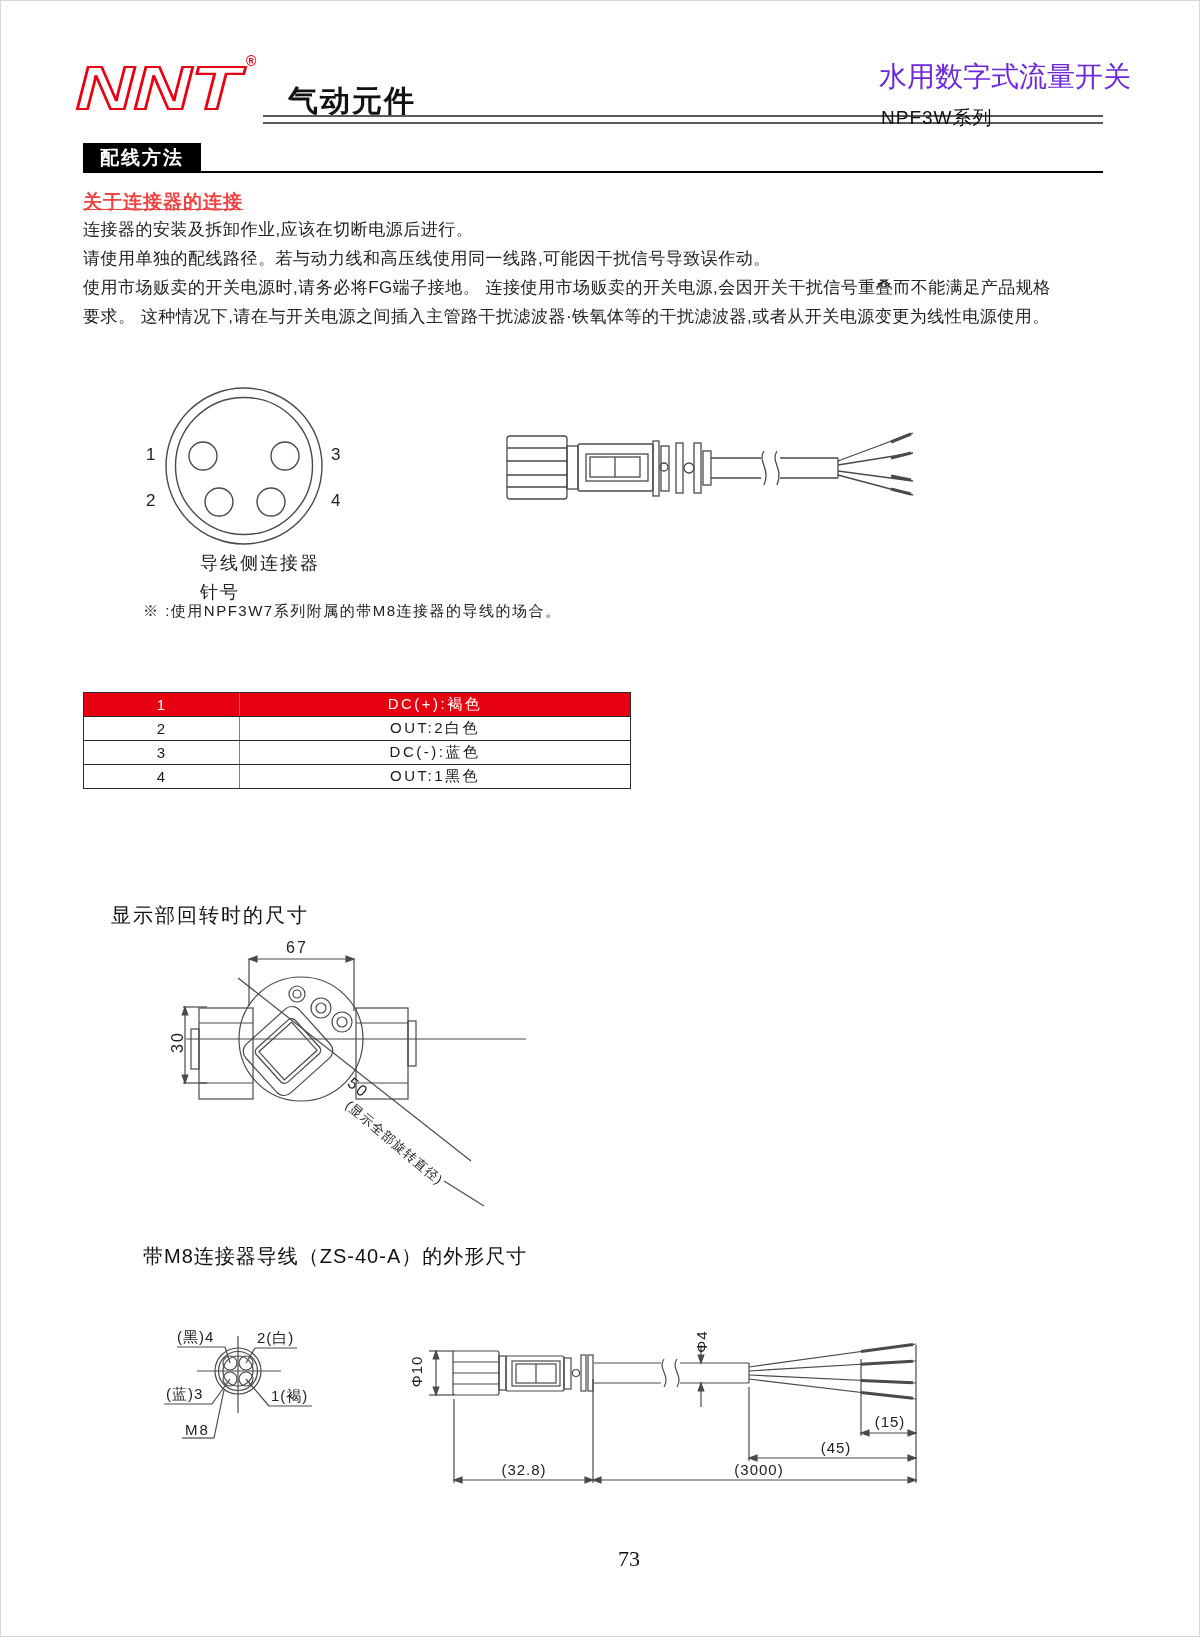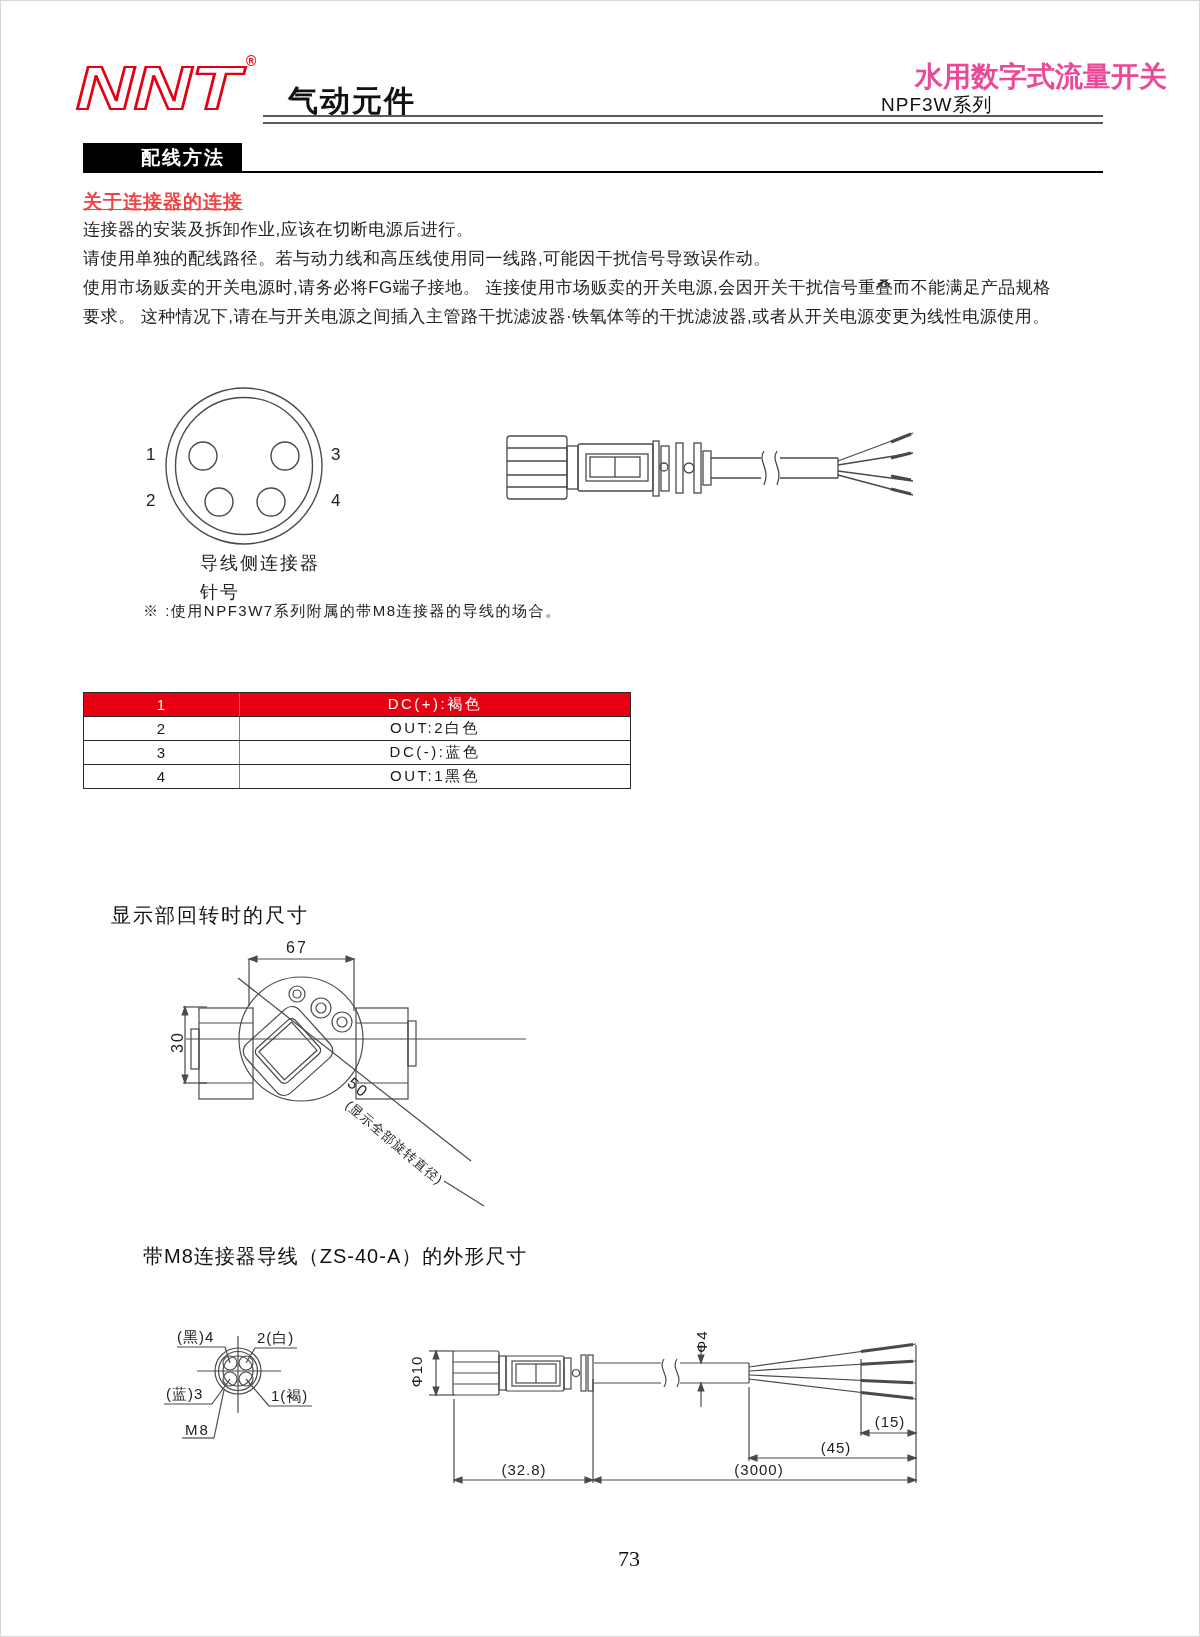--- a/index.html
+++ b/index.html
@@ -2,22 +2,22 @@
 <html><head>
 <meta charset="utf-8">
 <style>
   html,body{margin:0;padding:0;background:#ffffff;}
   .page{position:relative;width:1200px;height:1637px;background:#fff;
         font-family:"Liberation Sans",sans-serif;color:#1a1a1a;
         border:1px solid #d8d8d8;box-sizing:border-box;overflow:hidden;}
   .abs{position:absolute;white-space:nowrap;}
   svg{overflow:visible;display:block;}
   .tagline{font-size:30px;font-weight:bold;letter-spacing:2px;color:#111;margin-left:24px;}
-  .doubletitle{font-size:28px;font-weight:bold;color:#ec4899;margin-left:36px;}
-  .series{font-size:19px;color:#111;letter-spacing:1px;margin-top:1px;}
+  .doubletitle{font-size:28px;font-weight:normal;color:#6d28d9;}
+  .series{font-size:19px;color:#111;letter-spacing:1px;margin-top:14px;}
   .dbl-rule{height:5px;border-top:2px solid #5a5a5a;border-bottom:2px solid #5a5a5a;}
   .tab{background:#000;color:#fff;font-size:19px;font-weight:bold;letter-spacing:2px;
        display:flex;align-items:center;justify-content:center;}
   .h-rule{border-top:2px solid #000;}
   .h1{font-size:19px;font-weight:bold;letter-spacing:1px;color:#ef4444;text-decoration:underline;}
   .h2{font-size:20px;font-weight:normal;letter-spacing:2px;color:#111;}
   .body-text{font-size:17px;color:#222;letter-spacing:0.5px;}
   .pinlabel{font-size:17px;color:#222;}
   .cap{font-size:18px;letter-spacing:2px;color:#222;margin-left:13px;}
   .note{font-size:15px;letter-spacing:1.5px;color:#222;}
@@ -42,21 +42,21 @@
   <svg class="abs" style="left:73px;top:50px;" width="190" height="74" viewBox="0 0 190 74">
     <text x="2" y="58" textLength="164" lengthAdjust="spacingAndGlyphs" style="font-family:'Liberation Sans',sans-serif;font-style:italic;font-weight:900;font-size:62px;" fill="#ffffff" stroke="#e60012" stroke-width="2.2">NNT</text>
   </svg>
   <span class="abs" style="left:245px;top:52px;font-size:14px;color:#e60012;font-weight:bold;">®</span>
   <div class="abs tagline" style="left:263px;top:80px;">气动元件</div>
   <div class="abs dbl-rule" style="left:262px;top:114px;width:840px;"></div>
   <div class="abs doubletitle" style="left:878px;top:57px;">水用数字式流量开关</div>
   <div class="abs series" style="left:880px;top:90px;">NPF3W系列</div>
 
   <div class="abs h-rule" style="left:82px;top:170px;width:1020px;"></div>
-  <div class="abs tab" style="left:82px;top:142px;width:118px;height:30px;padding-left:41px;">配线方法</div>
+  <div class="abs tab" style="left:82px;top:142px;width:118px;height:30px;">配线方法</div>
 
   <div class="abs h1" style="left:82px;top:188px;">关于连接器的连接</div>
   <div class="abs body-text" style="left:82px;top:217px;">连接器的安装及拆卸作业,应该在切断电源后进行。</div>
   <div class="abs body-text" style="left:82px;top:246px;">请使用单独的配线路径。若与动力线和高压线使用同一线路,可能因干扰信号导致误作动。</div>
   <div class="abs body-text" style="left:82px;top:275px;">使用市场贩卖的开关电源时,请务必将FG端子接地。 连接使用市场贩卖的开关电源,会因开关干扰信号重叠而不能满足产品规格</div>
   <div class="abs body-text" style="left:82px;top:304px;">要求。 这种情况下,请在与开关电源之间插入主管路干扰滤波器·铁氧体等的干扰滤波器,或者从开关电源变更为线性电源使用。</div>
 
   <svg class="abs" style="left:150px;top:372px;" width="190" height="195" viewBox="0 0 190 195" fill="none" stroke="#4a4a4a" stroke-width="1.4">
     <circle cx="93" cy="93" r="78"></circle>
     <circle cx="93" cy="93" r="68.5"></circle>

